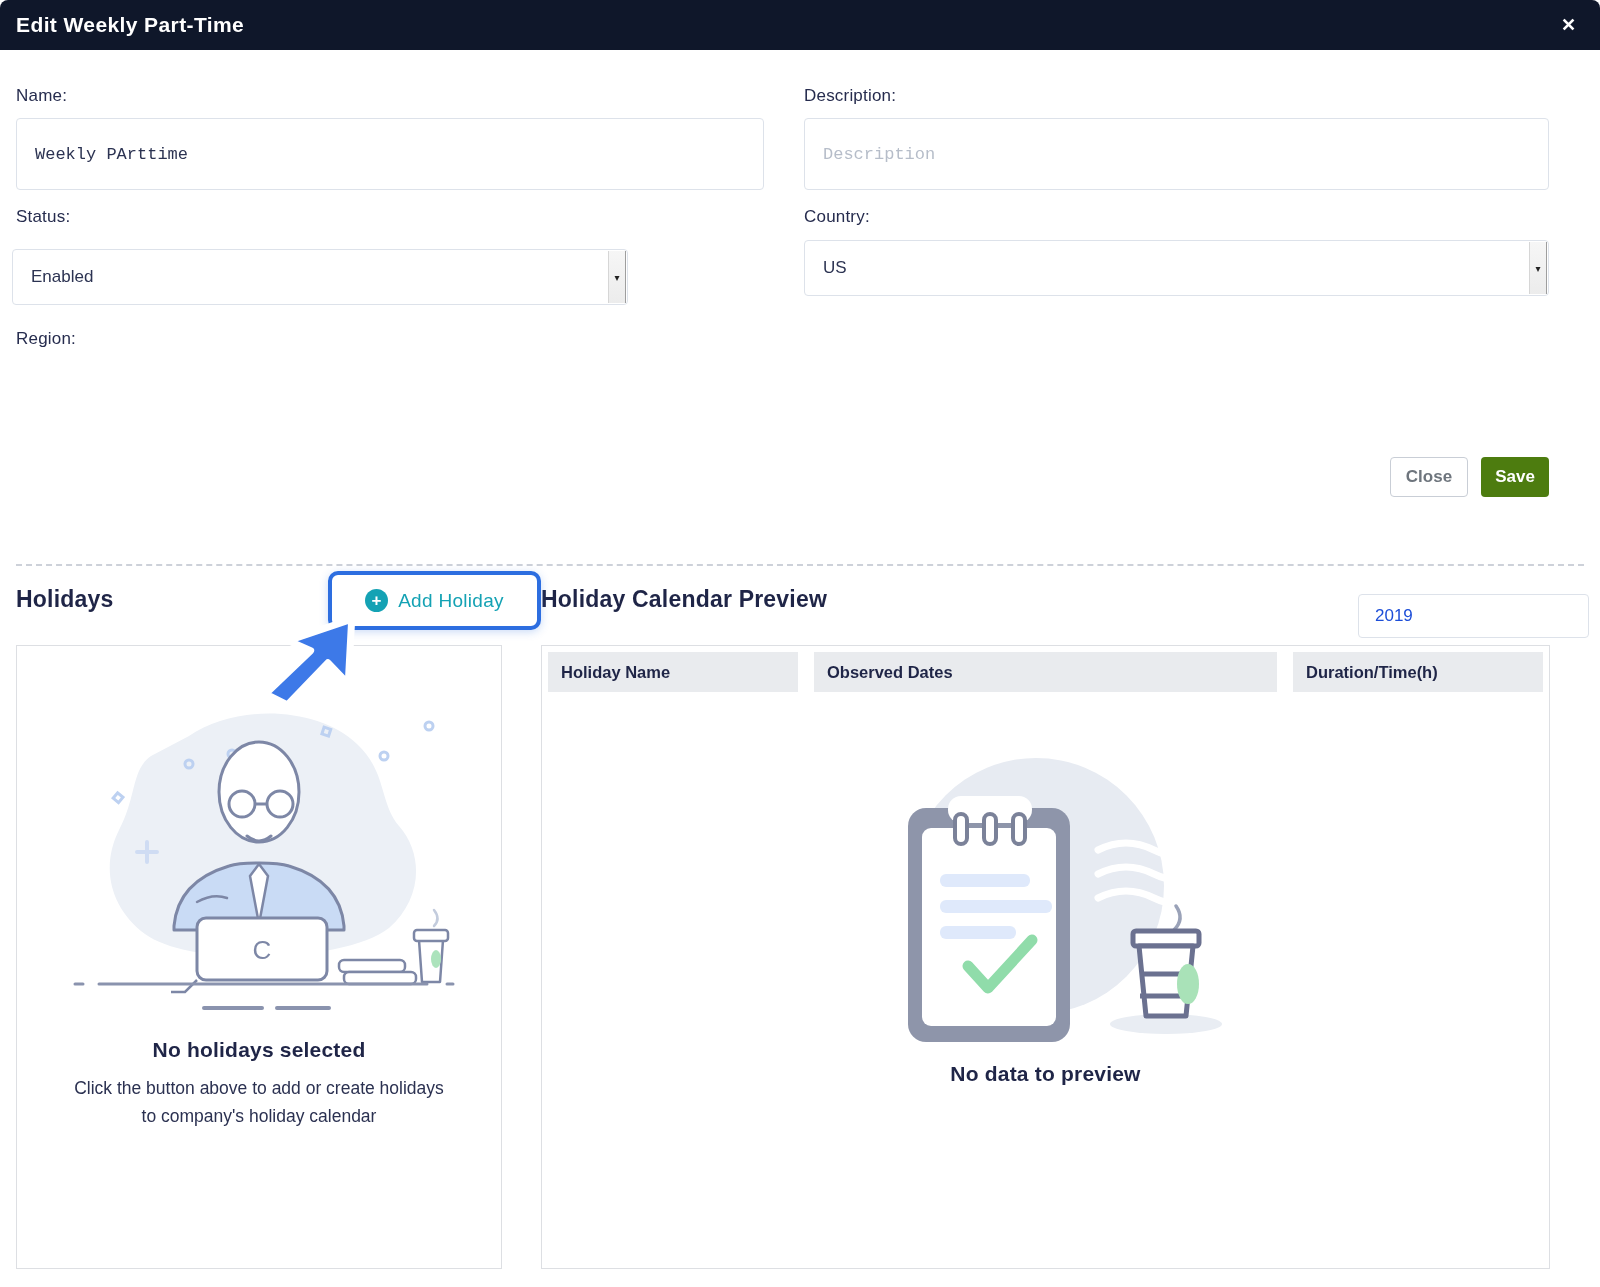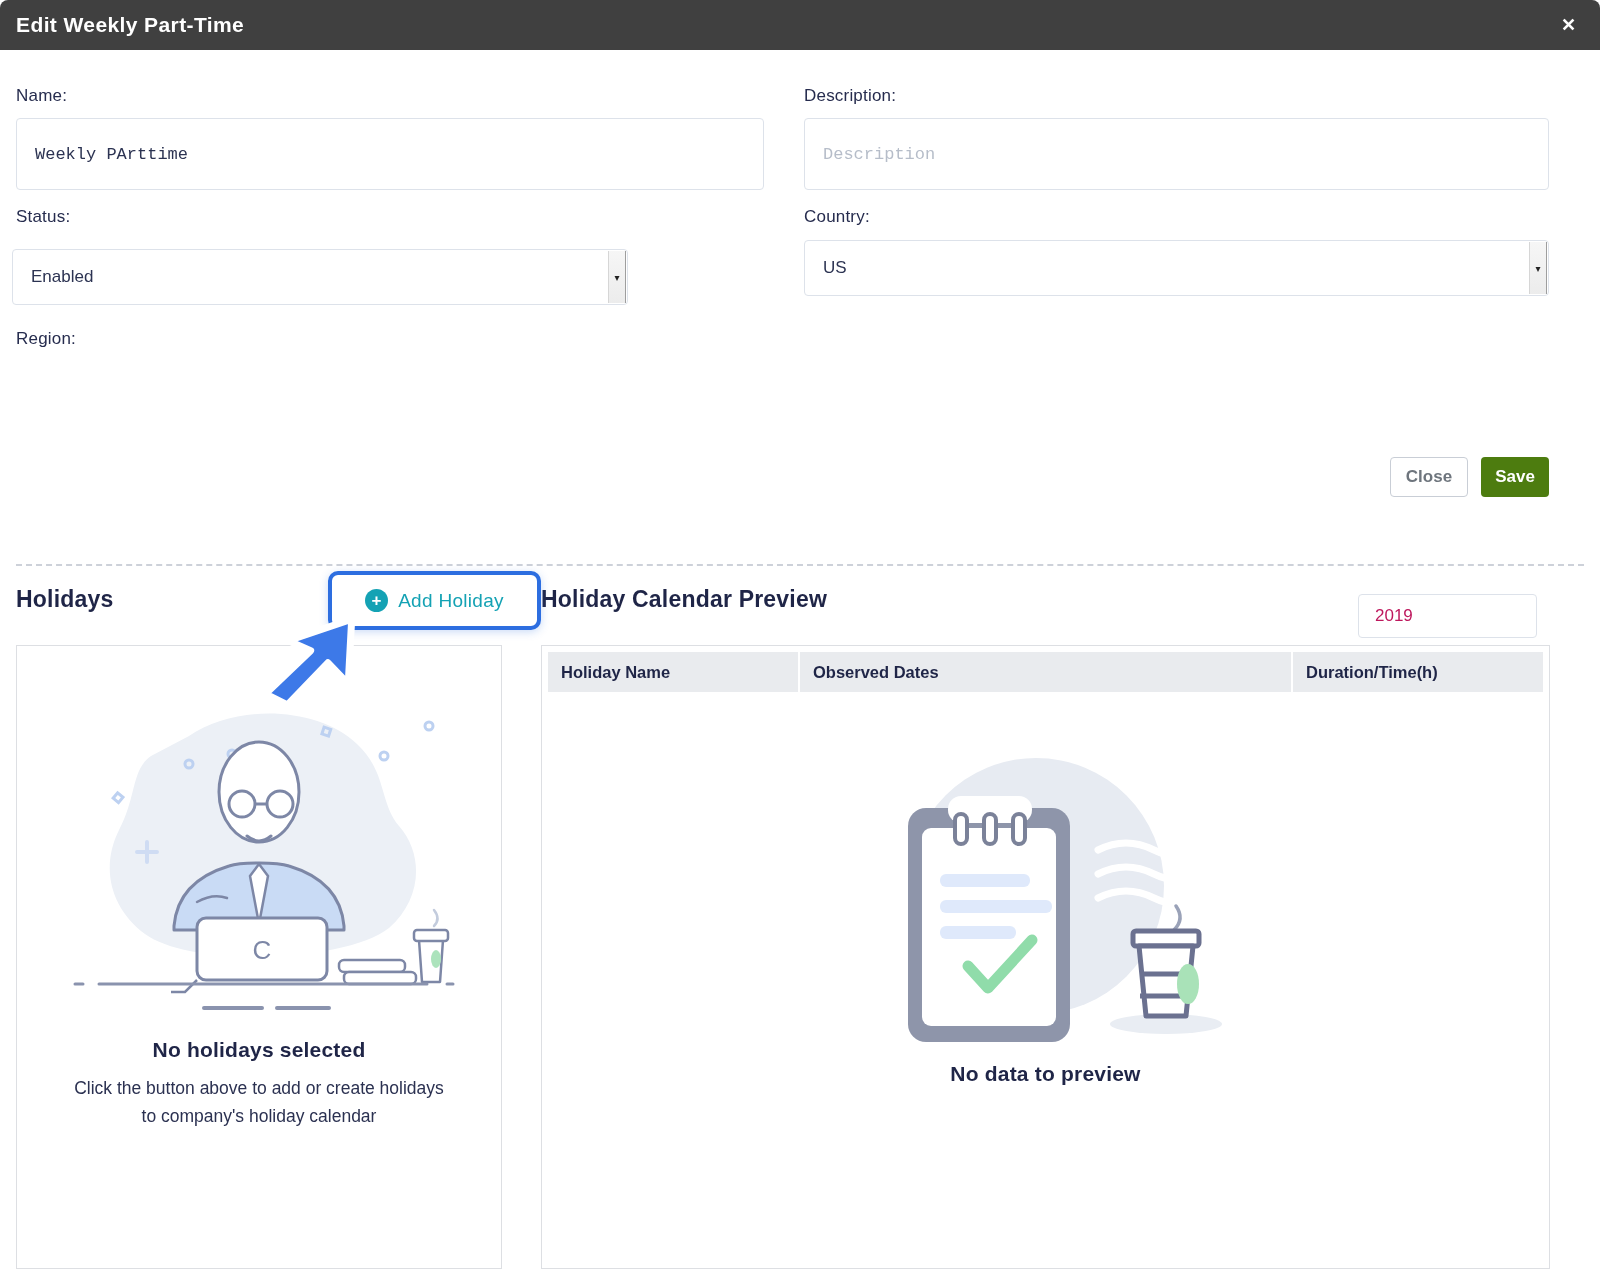--- a/index.html
+++ b/index.html
@@ -2,21 +2,21 @@
 <html><head>
 <meta charset="utf-8">
 <style>
   * { box-sizing: border-box; margin: 0; padding: 0; }
   html,body { background:#fff; }
   body { font-family:"Liberation Sans", sans-serif; }
   .app { position:relative; width:1600px; height:1287px; background:#fff; overflow:hidden; }
 
   
   .modal-header { position:absolute; left:0; top:0; width:1600px; height:50px;
-    background:#404040; display:flex; align-items:center; padding:0 16px;
+    background:#0f172a; display:flex; align-items:center; padding:0 16px;
     border-radius:8px 8px 0 0; }
   .modal-title { color:#fff; font-size:21px; font-weight:bold; letter-spacing:.4px; }
   .close-x { position:absolute; right:24px; top:0; height:50px; display:flex; align-items:center;
     color:#fff; font-size:18px; font-weight:bold; cursor:pointer; }
 
   
   .field-label { position:absolute; font-size:17px; color:#262c4e; letter-spacing:.2px; }
   .tb { position:absolute; height:72px; border:1px solid #dde2ea; border-radius:4px;
     background:#fff; font-family:Liberation Mono, monospace; font-size:17px; color:#2c3352;
     padding:0 18px; outline:none; }
@@ -45,34 +45,34 @@
     background:#fff; border:4px solid #2d6ee0; border-radius:10px;
     display:flex; align-items:center; justify-content:center; gap:10px;
     color:#14a2b4; font-size:19px; letter-spacing:.3px; cursor:pointer;
     box-shadow:0 2px 8px rgba(45,110,224,.25); z-index:4; }
   .plus-circle { width:23px; height:23px; border-radius:50%; background:#14a2b4; color:#fff;
     display:flex; align-items:center; justify-content:center; font-size:17px; font-weight:bold; line-height:1; }
 
   .cursor-arrow { position:absolute; left:298px; top:616px; width:100px; height:120px; z-index:5; pointer-events:none; }
   .cursor-arrow svg { overflow:visible; }
 
-  .year-input { position:absolute; left:1358px; top:594px; width:179px; height:44px;
+  .year-input { position:absolute; left:1358px; top:594px; width:231px; height:44px;
     border:1px solid #dde2ea; border-radius:4px; font-family:"Liberation Sans",sans-serif;
-    font-size:17px; color:#be185d; padding:0 16px; outline:none; }
+    font-size:17px; color:#1d4ed8; padding:0 16px; outline:none; }
 
   
   .panel { position:absolute; top:645px; background:#fff; border:1px solid #dddfe3; }
   .left-panel  { left:16px;  width:486px;  height:624px; display:flex; flex-direction:column; align-items:center; }
   .right-panel { left:541px; width:1009px; height:624px; display:flex; flex-direction:column; }
 
   .empty-title { font-size:21px; font-weight:800; color:#1f2547; letter-spacing:.2px; text-align:center; }
   .left-panel .empty-title { margin-top:14px; }
   .empty-text { margin-top:12px; width:375px; font-size:17.5px; line-height:1.62; color:#2b3151; text-align:center; }
 
-  .table-header { display:flex; gap:2px; margin:6px 6px 0 6px; }
+  .table-header { display:flex; gap:16px; margin:6px 6px 0 6px; }
   .th { background:#e9ebee; height:40px; display:flex; align-items:center; padding-left:13px;
     font-size:16.5px; font-weight:bold; color:#1f2547; }
   .th-name { width:250px; }
   .th-dates { flex:1; }
   .th-duration { width:250px; }
 
   .preview-empty { flex:1; display:flex; flex-direction:column; align-items:center; justify-content:flex-start; }
   .preview-empty .empty-title { margin-top:4px; }
 </style>
 </head>

